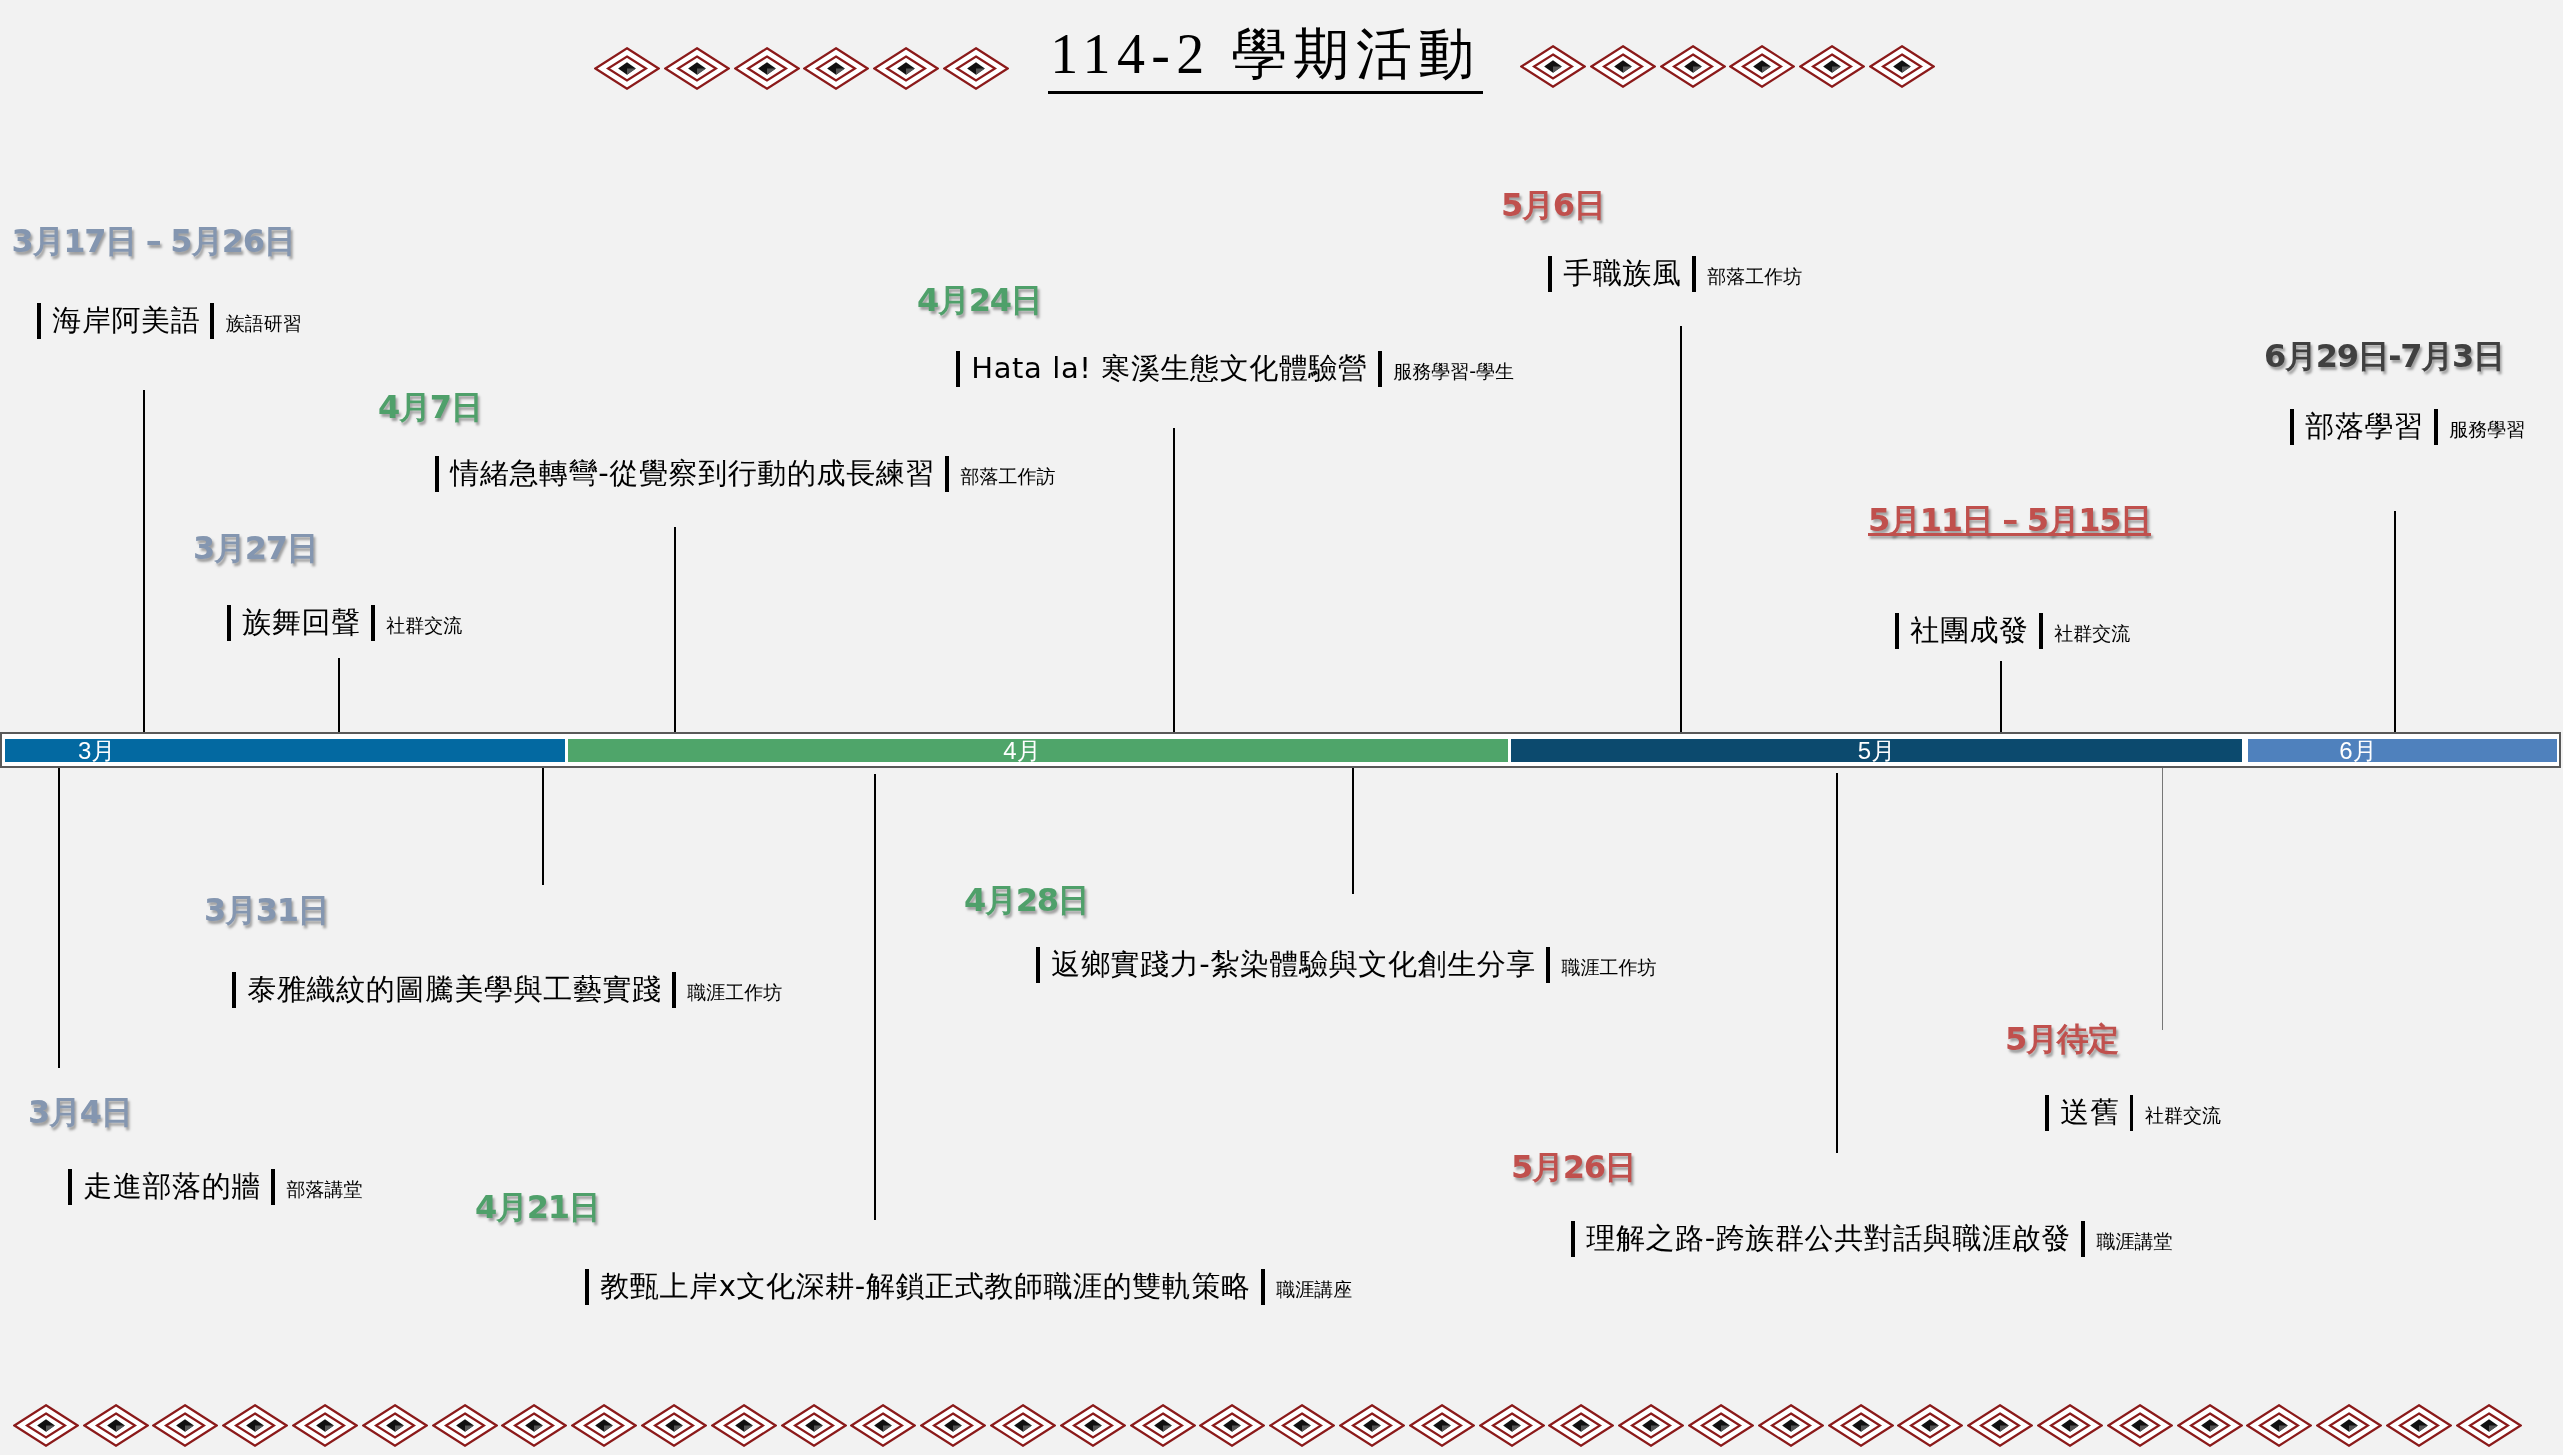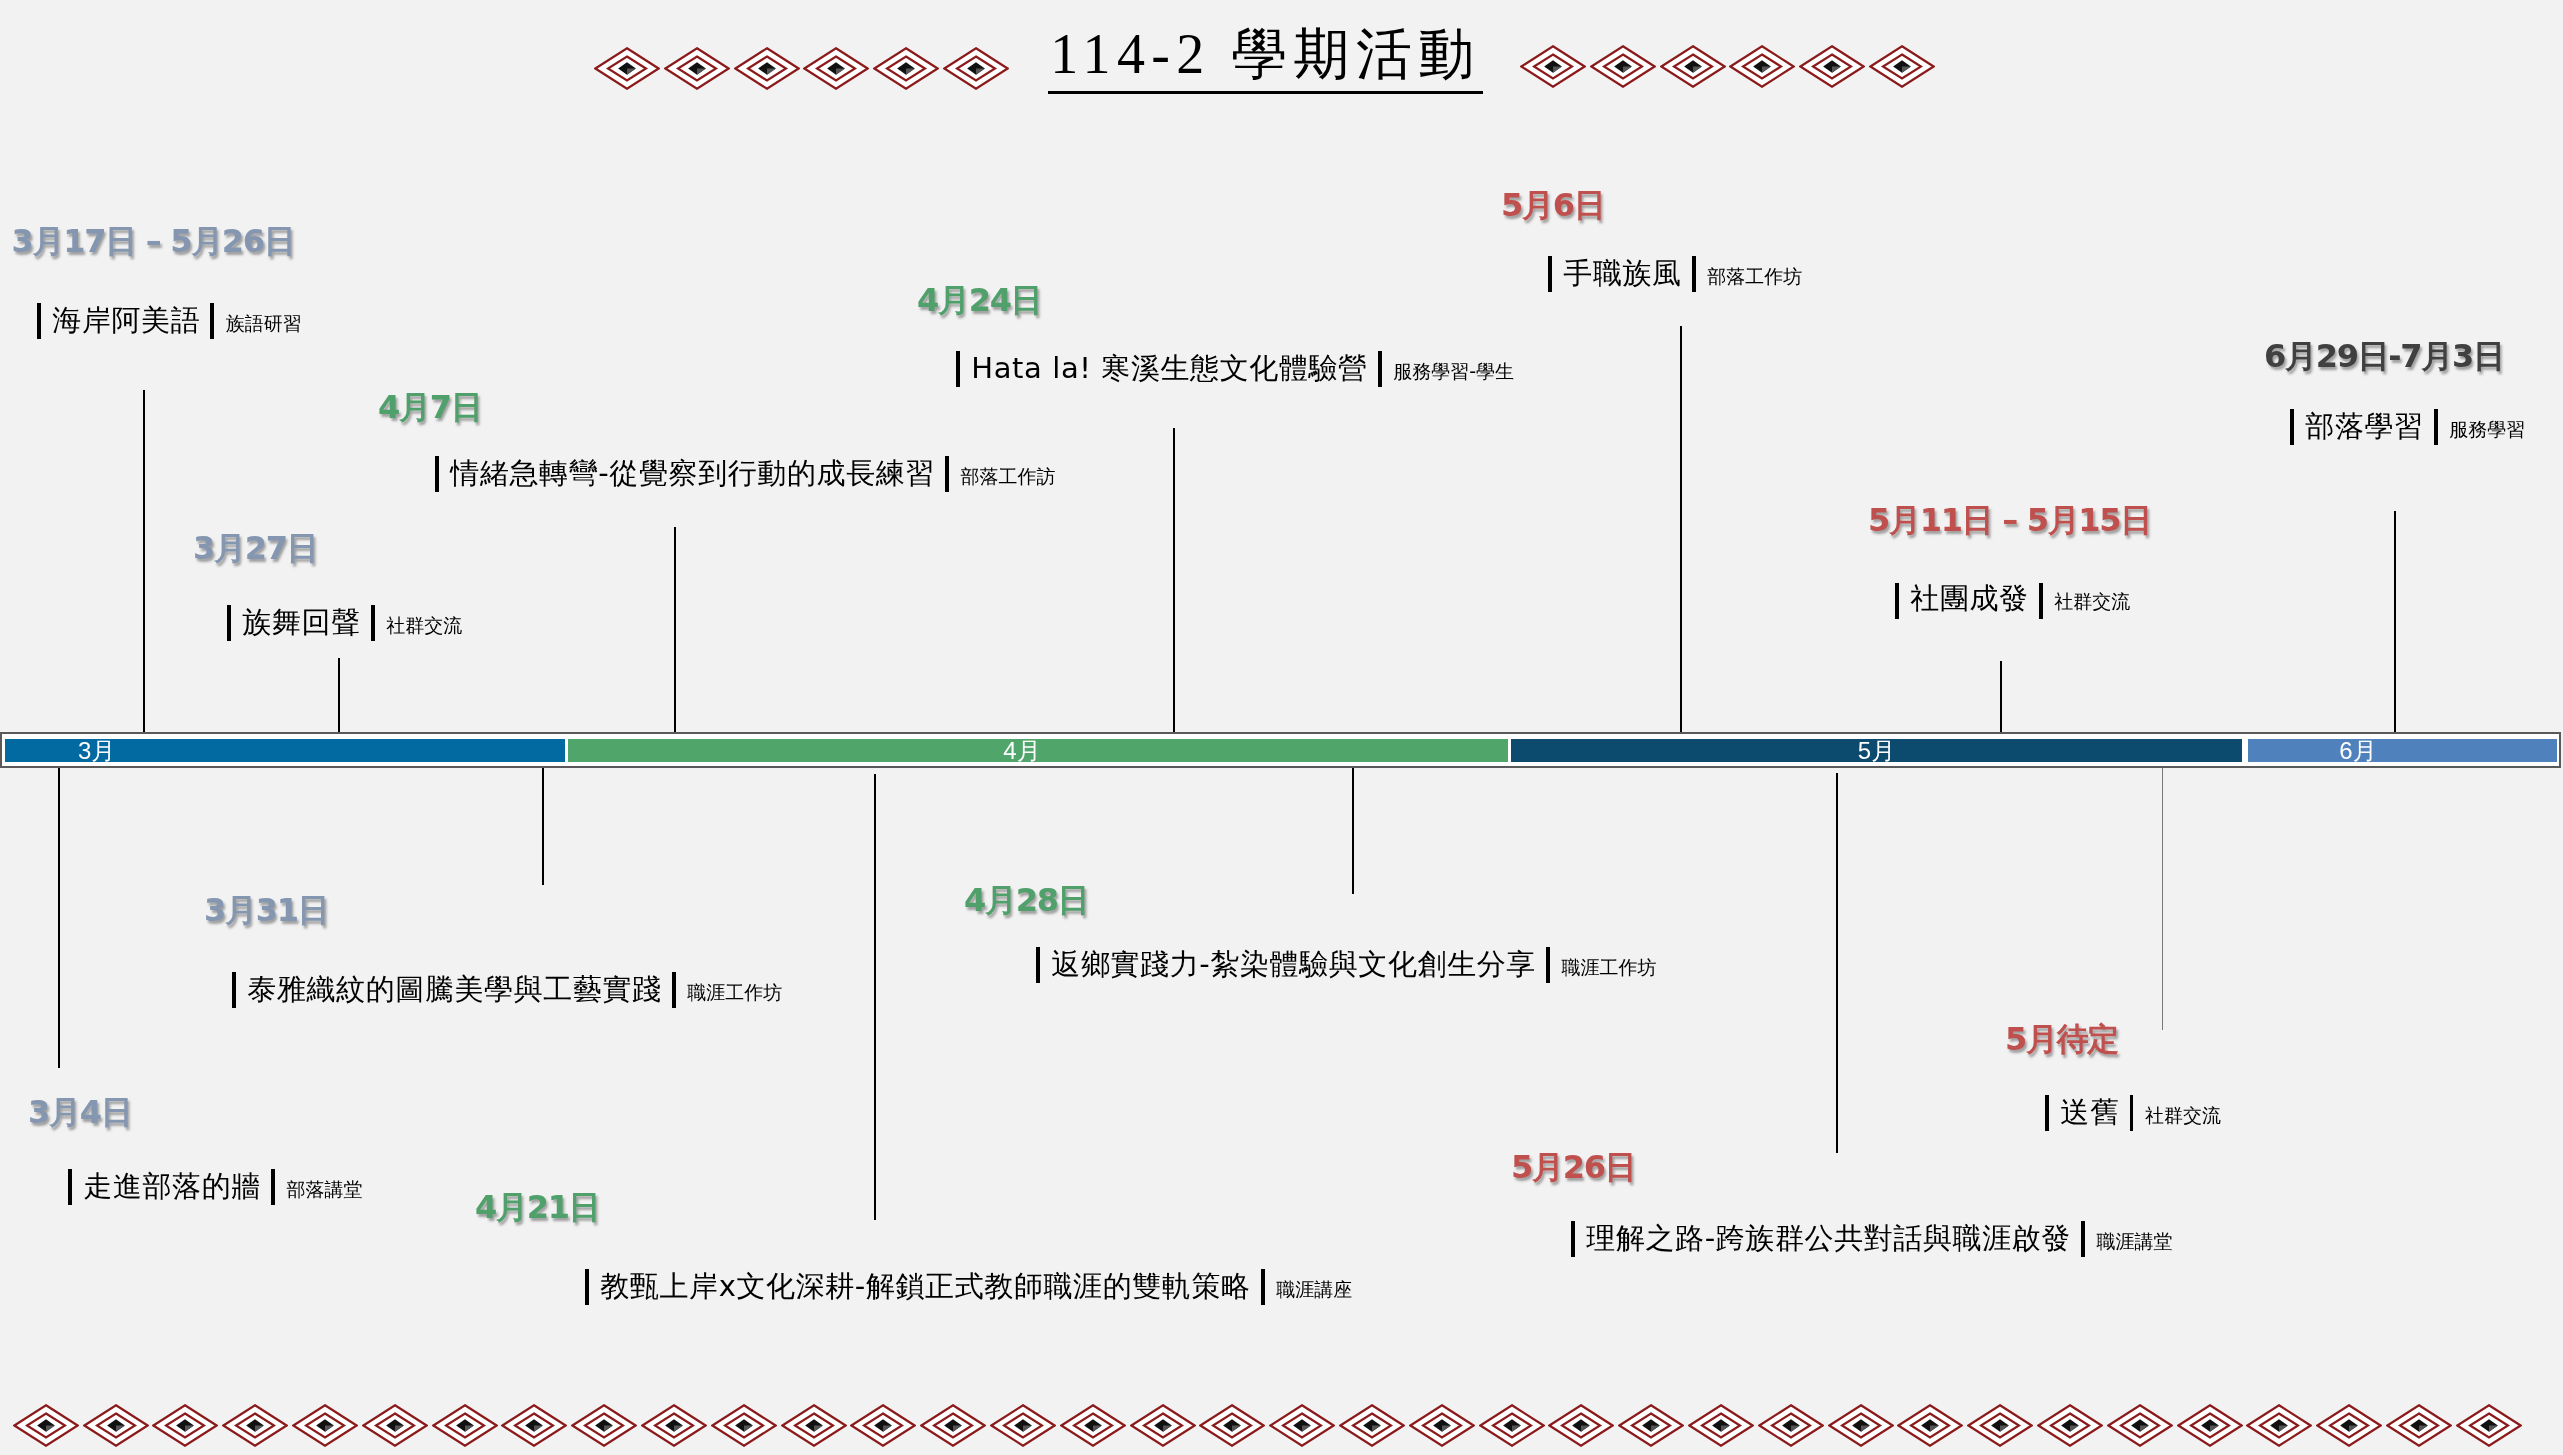--- a/index.html
+++ b/index.html
@@ -173,22 +173,22 @@
 </div>
 
 <div class="date c-may" style="left:1501px; top:186px;">5月6日</div>
 <div class="event" style="left:1548px; top:253px;">
   <span class="sep"></span>
   <span class="name">手職族風</span>
   <span class="sep"></span>
   <span class="cat">部落工作坊</span>
 </div>
 
-<div class="date c-may" style="left:1868px; top:501px;">5月11日 – 5月15日</div>
-<div class="event" style="left:1895px; top:580px;font-family:Liberation Mono, monospace;">
+<div class="date c-may" style="left:1868px; top:501px;text-decoration:underline;">5月11日 – 5月15日</div>
+<div class="event" style="left:1895px; top:610px;">
   <span class="sep"></span>
   <span class="name">社團成發</span>
   <span class="sep"></span>
   <span class="cat">社群交流</span>
 </div>
 
 <div class="date c-jun" style="left:2264px; top:337px;">6月29日-7月3日</div>
 <div class="event" style="left:2290px; top:406px;">
   <span class="sep"></span>
   <span class="name">部落學習</span>

